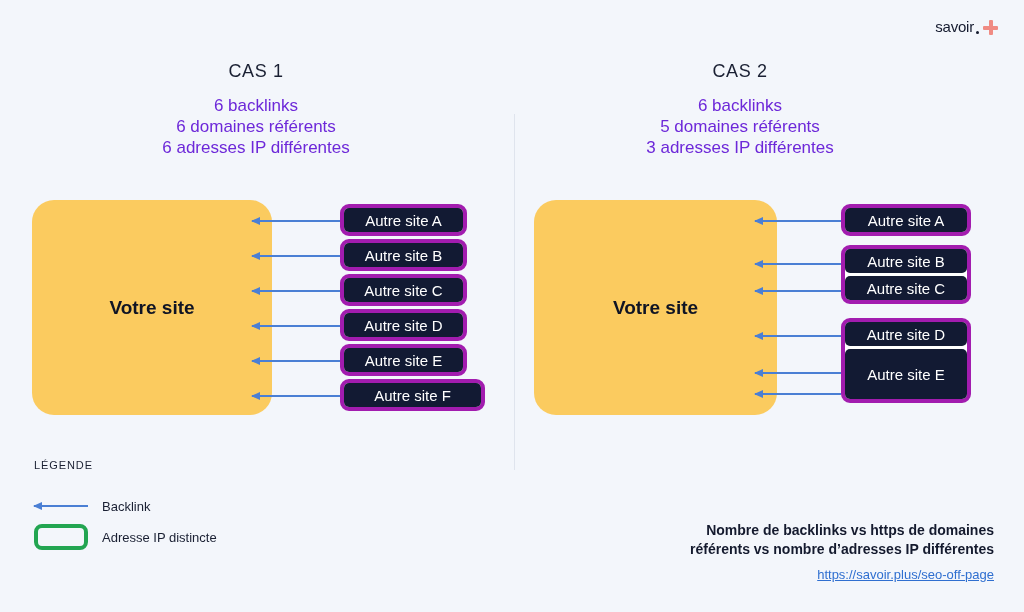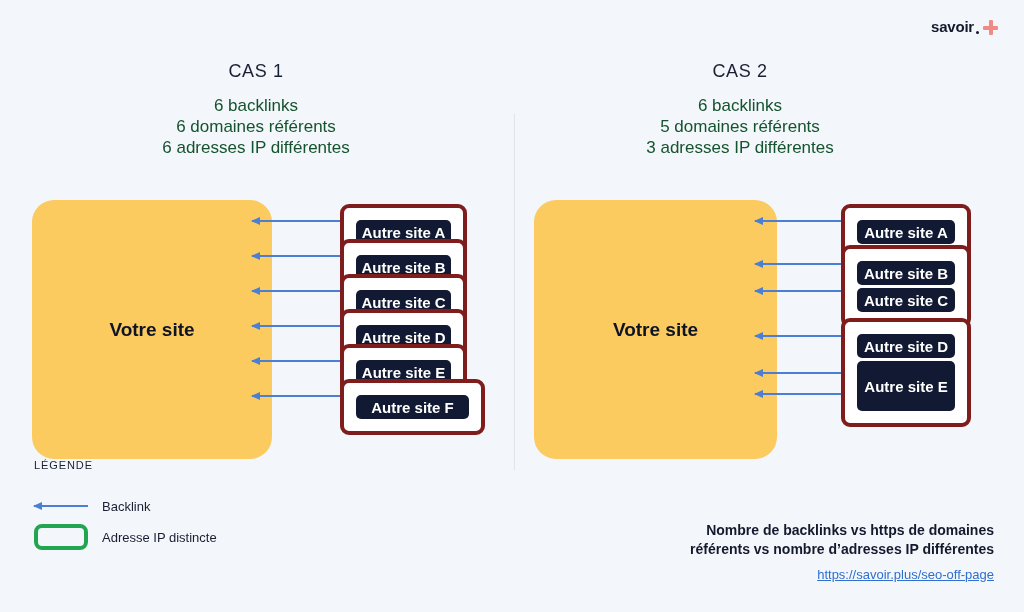--- a/index.html
+++ b/index.html
@@ -11,21 +11,21 @@
     color:#151b2e;
     position:relative;
     overflow:hidden;
   }
   .canvas{position:absolute;inset:0;}
 
   
   .logo{
     position:absolute;top:18px;right:26px;
     display:flex;align-items:flex-end;
-    font-size:15px;font-weight:bold;letter-spacing:-0.2px;color:#141a2e;
+    font-size:15px;font-weight:normal;letter-spacing:-0.2px;color:#141a2e;
   }
   .logo .dot{
     display:inline-block;width:3px;height:3px;border-radius:50%;
     background:#141a2e;margin:0 3px 1px 2px;
   }
   .logo .plus{
     position:relative;display:inline-block;width:15px;height:15px;margin-left:1px;
   }
   .logo .plus:before,.logo .plus:after{
     content:"";position:absolute;background:#f08b83;border-radius:1px;
@@ -43,27 +43,27 @@
   .panel{position:absolute;top:0;width:512px;height:612px;}
   .panel.left{left:0;}
   .panel.right{left:484px;}
 
   .case-title{
     position:absolute;top:61px;left:0;width:512px;text-align:center;
     font-size:18px;font-weight:400;letter-spacing:0.6px;color:#1a2033;
   }
   .case-stats{
     position:absolute;top:95px;left:0;width:512px;text-align:center;
-    font-size:17px;line-height:21px;font-weight:400;color:#14532d;
+    font-size:17px;line-height:21px;font-weight:400;color:#6d28d9;
   }
   .case-stats div{white-space:nowrap;}
 
   
   .your-site{
-    position:absolute;top:200px;height:259px;
+    position:absolute;top:200px;height:215px;
     background:#fbcb5f;border-radius:22px;
     display:flex;align-items:center;justify-content:center;
   }
   .panel.left .your-site{left:32px;width:240px;}
   .panel.right .your-site{left:50px;width:243px;}
   .your-site span{font-size:19px;font-weight:bold;color:#0f1424;}
 
   
   .arrow{
     position:absolute;height:2px;background:#4a7fd4;
@@ -72,26 +72,26 @@
     content:"";position:absolute;left:-1px;top:-3.5px;
     width:0;height:0;
     border-top:4.5px solid transparent;
     border-bottom:4.5px solid transparent;
     border-right:9px solid #4a7fd4;
   }
 
   
   .ipgroup{
     position:absolute;
-    border:4px solid #7f1d1d;
+    border:4px solid #a21caf;
     border-radius:9px;
     background:#ffffff;
     box-sizing:border-box;
-    padding:12px;
-    display:flex;flex-direction:column;gap:3px;font-weight:bold;
+    padding:0;
+    display:flex;flex-direction:column;gap:3px;
   }
   .site-chip{
     background:#121a33;
     border-radius:5px;
     color:#ffffff;
     font-size:15px;
     display:flex;align-items:center;justify-content:center;
     box-sizing:border-box;
     width:100%;
   }

